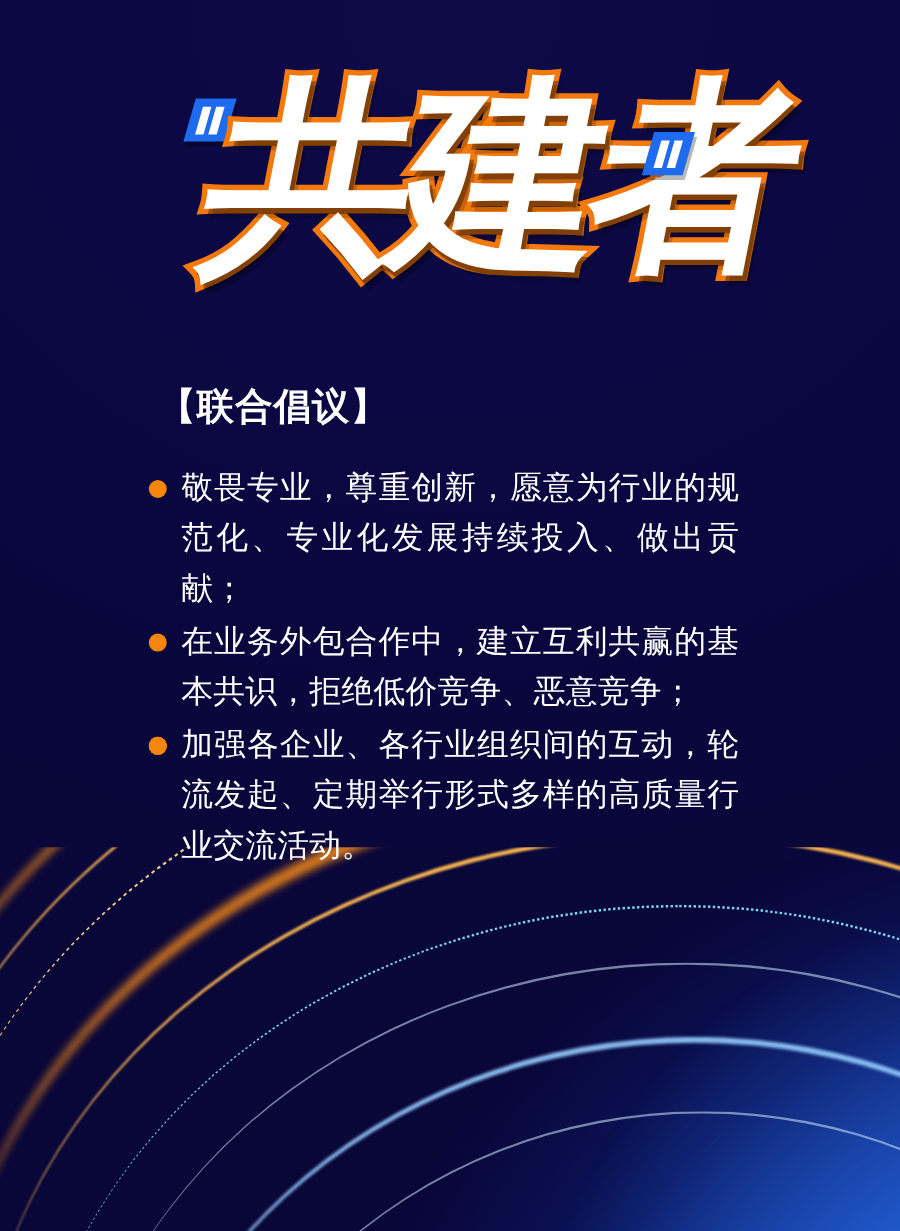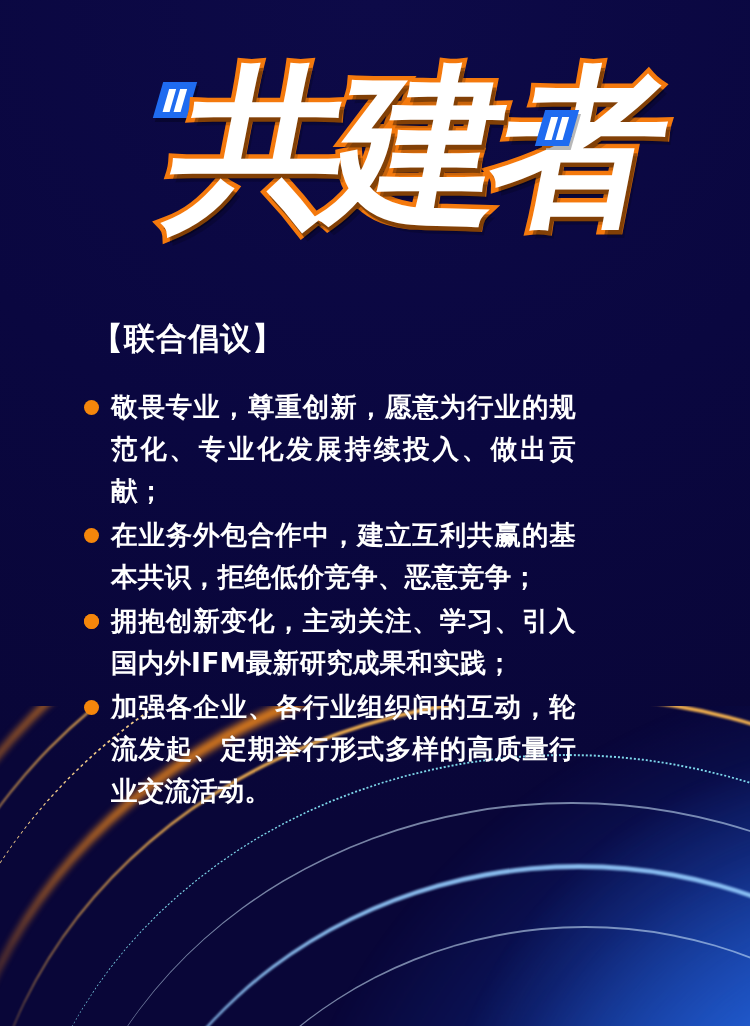--- a/index.html
+++ b/index.html
@@ -137,40 +137,41 @@
        4px 5px 0 rgba(0,0,0,0.35),
        7px 8px 0 rgba(0,0,0,0.18);
   }
 
   
   .content {
     position: absolute;
     left: 0;
     top: 318px;
     width: 618px;
+    padding-left: 40px;
   }
   .section-heading {
     margin: 0 0 26px 92px;
     color: #ffffff;
     font-size: 31px;
     font-weight: bold;
     letter-spacing: 1px;
     font-family: "DejaVu Sans", "Liberation Sans", sans-serif;
   }
   .bullet-list {
     list-style: none;
     margin: 0;
     padding: 0 42px 0 78px;
   }
   .bullet-item {
     position: relative;
     color: #ffffff;
     font-size: 26.5px;
     line-height: 42px;
-    font-weight: bold;
+    font-weight: normal;
     padding-left: 33px;
     margin-bottom: 2px;
     letter-spacing: 0.2px;
     font-family: "DejaVu Sans", "Liberation Sans", sans-serif;
     text-align: justify;
   }
   .bullet-dot {
     position: absolute;
     left: 6px;
     top: 14px;
@@ -226,21 +227,20 @@
       </li>
       <li class="bullet-item">
         <span class="bullet-dot"></span>
         <span>在业务外包合作中，建立互利共赢的基本共识，拒绝低价竞争、恶意竞争；</span>
       </li>
       <li class="bullet-item">
         <span class="bullet-dot"></span>
       </li>
       <li class="bullet-item">
         <span class="bullet-dot"></span>
-        <span>拥抱创新变化，主动关注、学习、引入国内外IFM最新研究成果和实践；</span>
       </li>
       <li class="bullet-item">
         <span class="bullet-dot"></span>
         <span>加强各企业、各行业组织间的互动，轮流发起、定期举行形式多样的高质量行业交流活动。</span>
       </li>
     </ul>
   </div>
 
 </div>
 

